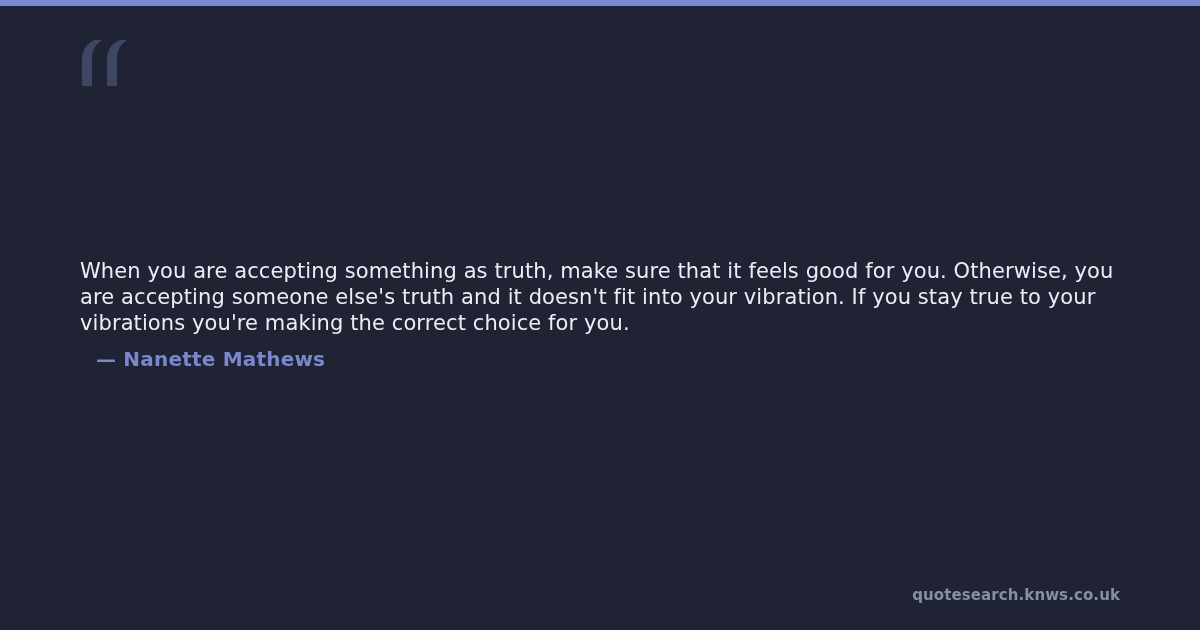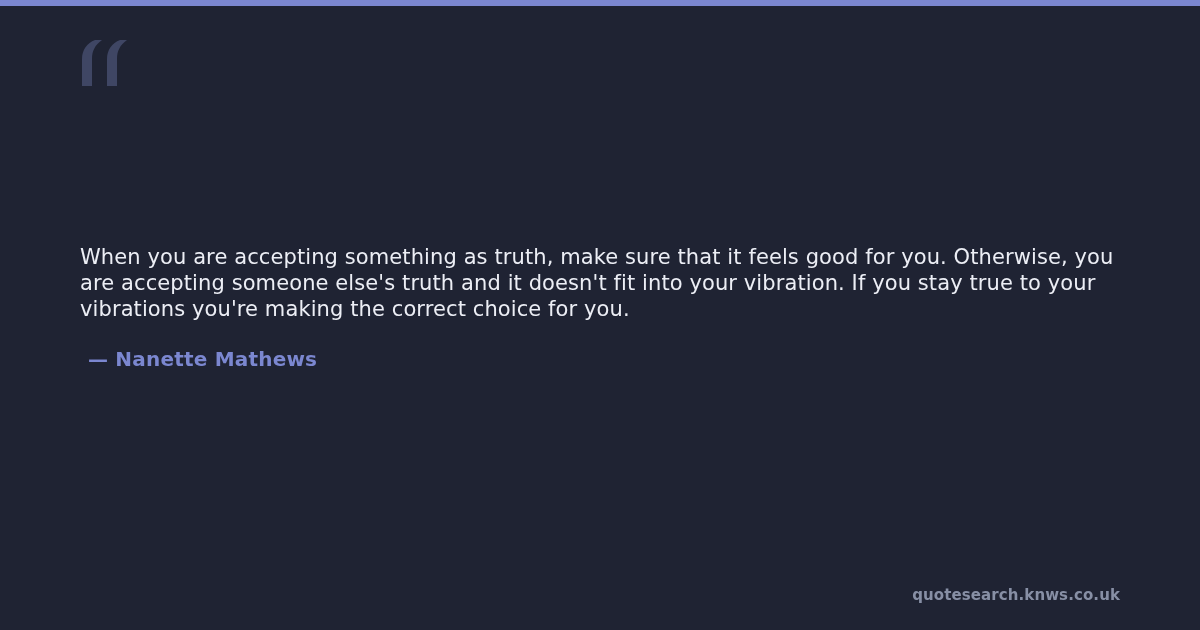--- a/index.html
+++ b/index.html
@@ -47,38 +47,38 @@
     height: 52px;
     line-height: 1;
     pointer-events: none;
   }
   .quote-mark svg { display: block; }
 
   
   .quote-block {
     position: absolute;
     left: 80px;
-    top: 238px;
+    top: 252px;
     width: 1040px;
   }
 
   .quote-text {
     color: #eceef5;
     font-size: 21px;
     line-height: 26px;
     font-weight: 400;
     letter-spacing: 0.1px;
     text-align: left;
     white-space: pre-wrap;
   }
 
   
   .author-row {
     position: absolute;
-    left: 88px;
+    left: 96px;
     top: 341px;
     display: flex;
     align-items: baseline;
     gap: 0;
   }
 
   .author-name {
     color: #7b87d0;
     font-size: 20px;
     font-weight: 700;

